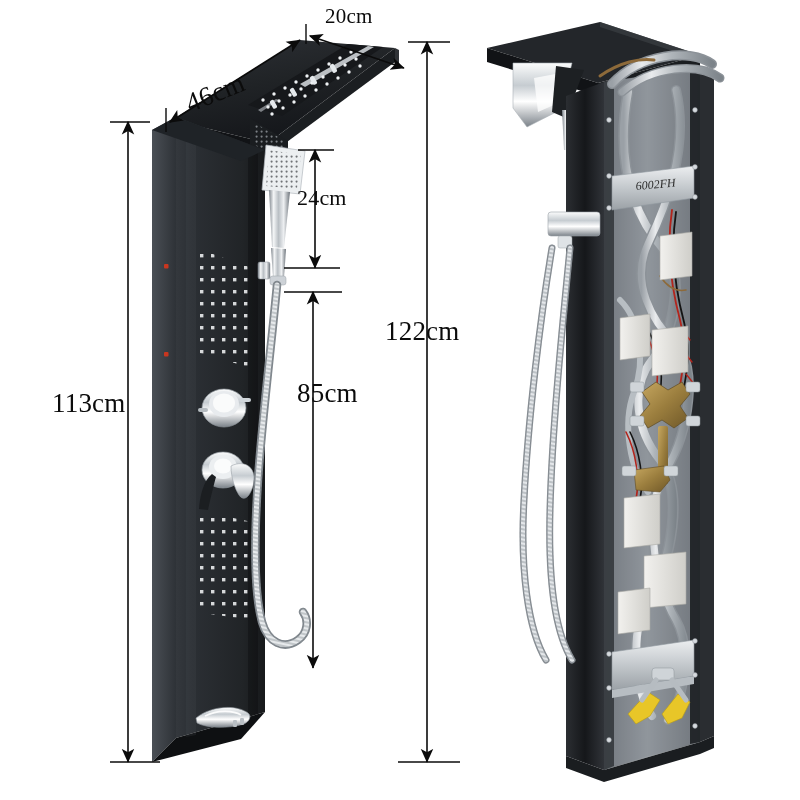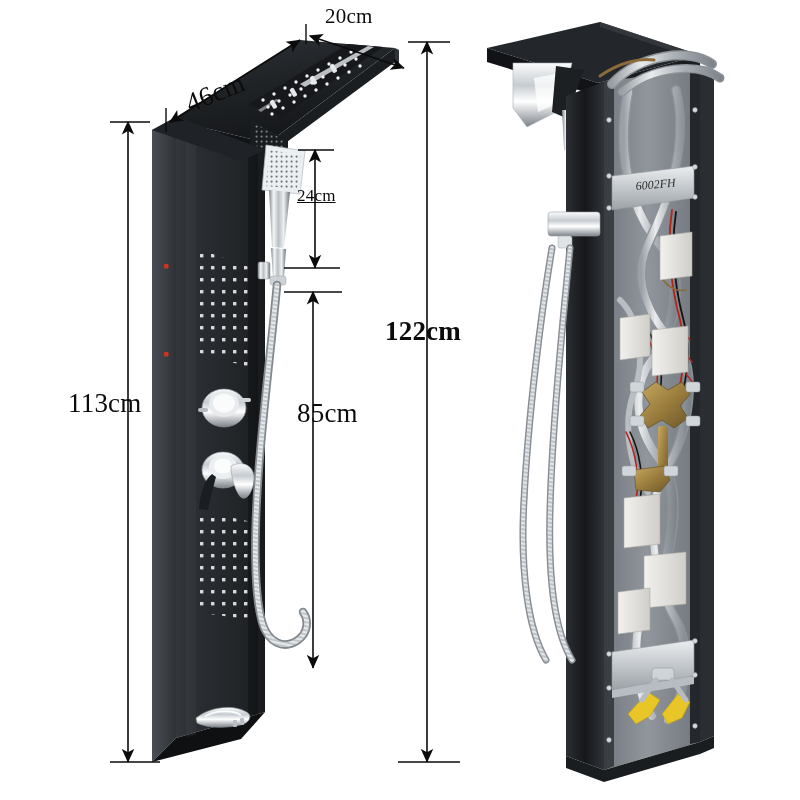--- a/index.html
+++ b/index.html
@@ -11,21 +11,21 @@
   }
   #stage{position:absolute;left:0;top:0;width:800px;height:800px;background:#fff;}
   .layer{position:absolute;left:0;top:0;width:800px;height:800px;}
   .dimlabel{
     position:absolute;color:#0b0b0b;white-space:nowrap;
     font-family:"Liberation Serif","DejaVu Serif",serif;
     font-weight:400;letter-spacing:.2px;line-height:1;
   }
   .dim-46{font-size:27px;transform:rotate(-22deg);transform-origin:left top;}
   .dim-20{font-size:21px;}
-  .dim-24{font-size:17px;text-decoration:underline;}
+  .dim-24{font-size:22px;}
   .dim-122{font-size:27px;}
   .dim-113{font-size:27px;}
   .dim-85{font-size:27px;}
 </style>
 </head>
 <body>
 
 <div id="stage">
 
   <svg class="layer" width="800" height="800" viewBox="0 0 800 800">
@@ -397,20 +397,20 @@
     </g>
   </svg>
 
   <div class="layer">
     <div class="dimlabel dim-46" style="left:182px;top:92px;">46cm</div>
 
     <div class="dimlabel dim-20" style="left:325px;top:6px;">20cm</div>
 
     <div class="dimlabel dim-24" style="left:297px;top:187px;">24cm</div>
 
-    <div class="dimlabel dim-122" style="left:385px;top:318px;font-weight:bold;">122cm</div>
-
-    <div class="dimlabel dim-113" style="left:68px;top:390px;">113cm</div>
-
-    <div class="dimlabel dim-85" style="left:297px;top:400px;">85cm</div>
+    <div class="dimlabel dim-122" style="left:385px;top:318px;">122cm</div>
+
+    <div class="dimlabel dim-113" style="left:52px;top:390px;">113cm</div>
+
+    <div class="dimlabel dim-85" style="left:297px;top:380px;">85cm</div>
   </div>
 
 </div>
 
 </body></html>

